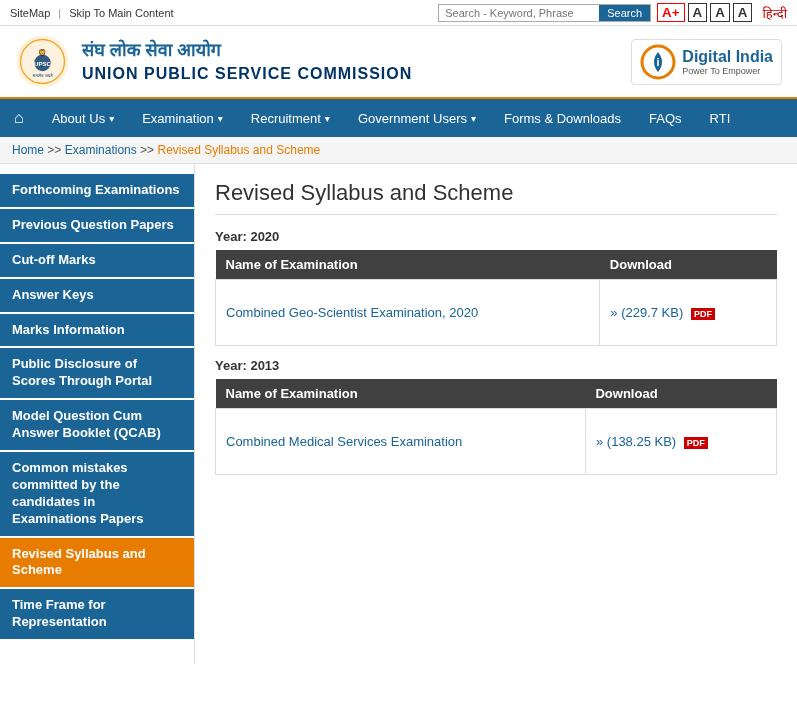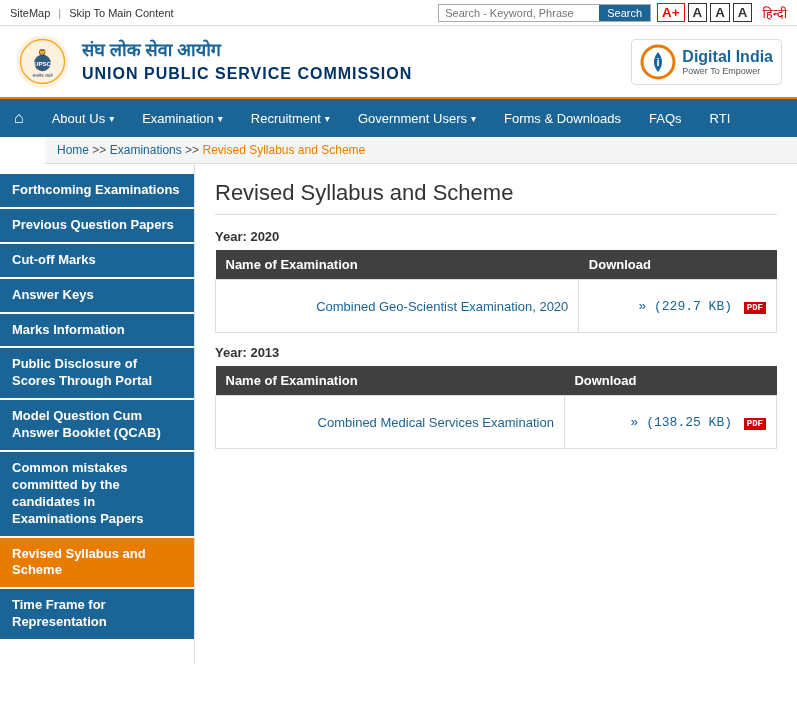--- a/index.html
+++ b/index.html
@@ -85,21 +85,20 @@
     .nav-item.home { padding: 10px 14px; font-size: 16px; }
     .nav-item .arrow { font-size: 10px; }
 
     
     .breadcrumb {
       padding: 6px 12px;
       background: #f5f5f5;
       border-bottom: 1px solid #ddd;
       font-size: 12px;
       color: #555;
-      margin-left: 45px;
     }
     .breadcrumb a { color: #1a6496; text-decoration: none; }
     .breadcrumb .current { color: #e87c00; }
 
     
     .main-layout {
       display: flex;
       min-height: 500px;
     }
 
@@ -149,28 +148,27 @@
       margin-bottom: 12px;
     }
     .exam-table th {
       background: #404040;
       color: #fff;
       padding: 7px 10px;
       text-align: left;
       font-size: 13px;
     }
     .exam-table td {
-      padding: 18px 10px;
+      padding: 25px 10px;
       border: 1px solid #ddd;
       font-size: 13px;
-      text-align: right;
     }
     .exam-table tr:nth-child(even) td { background: #f9f9f9; }
     .exam-table a { color: #1a6496; text-decoration: none; }
-    .download-link { color: #1a6496; text-decoration: none; font-family: Liberation Mono, monospace; }
+    .download-link { color: #1a6496; text-decoration: none; }
     .pdf-icon {
       display: inline-block;
       background: #cc0000;
       color: #fff;
       font-size: 9px;
       padding: 1px 3px;
       margin-left: 4px;
       font-weight: bold;
     }
 

